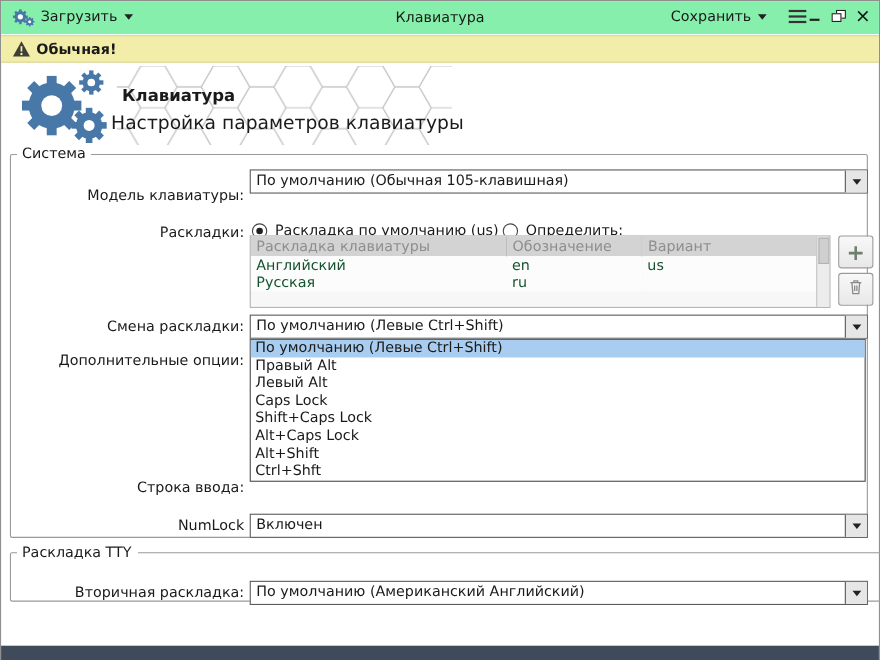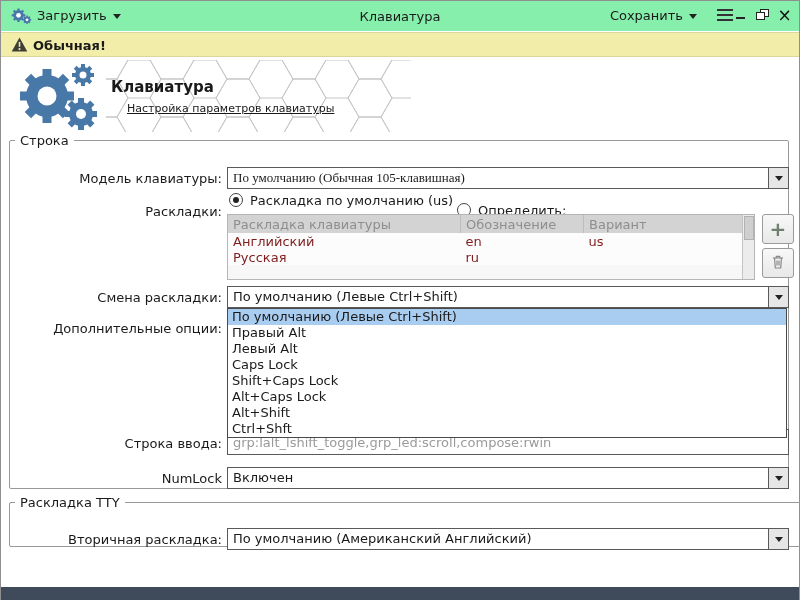--- a/index.html
+++ b/index.html
@@ -30,56 +30,56 @@
   .warnbar{position:absolute;left:0;top:31px;right:0;height:25px;background:#f2eda9;
            border-top:1px solid #dcd69c;border-bottom:1px solid #dcd69c;box-sizing:border-box;}
   .warn-icon{position:absolute;left:10px;top:4px;}
   .warn-text{position:absolute;left:32px;top:5px;font-weight:bold;}
 
   
   .header{position:absolute;left:0;top:57px;right:0;height:78px;}
   .hexpat{position:absolute;left:105px;top:2px;z-index:1;}
   .gears-big{position:absolute;left:16px;top:4px;z-index:2;}
   .hdr-title{position:absolute;left:110px;top:20px;font-size:15px;font-weight:bold;z-index:3;}
-  .hdr-sub{position:absolute;left:126px;top:44px;font-size:11px;z-index:3;text-decoration:underline;}
+  .hdr-sub{position:absolute;left:100px;top:44px;font-size:17px;z-index:3;}
 
   
   fieldset{position:absolute;margin:0;padding:0;border:1px solid #999;border-radius:2px;background:transparent;}
   legend{padding:0 5px;margin-left:5px;font-size:13px;}
   fieldset.sys{left:8px;top:132px;width:780px;height:356px;box-sizing:border-box;}
   fieldset.tty{left:8px;top:494px;width:792px;height:52px;box-sizing:border-box;}
 
   .flabel{position:absolute;left:8px;width:204px;text-align:right;white-space:nowrap;}
 
   
   .combo{position:absolute;left:217px;width:562px;height:22px;border:1px solid #5a5a5a;background:#fff;
          box-sizing:border-box;z-index:2;}
   .cval{position:absolute;left:5px;top:2px;right:24px;overflow:hidden;white-space:nowrap;}
   .cbtn{position:absolute;right:0;top:0;bottom:0;width:19px;background:#e6e6e6;border-left:1px solid #5a5a5a;
         display:flex;align-items:center;justify-content:center;}
   .cbtn .caret{margin-left:0;}
 
   .sys .lbl-model{top:23px;}
-  .sys .combo-model{top:19px;font-family:Liberation Serif, serif;}
+  .sys .combo-model{top:6px;}
   .sys .lbl-layouts{top:56px;}
   .radio-group{position:absolute;display:flex;align-items:center;gap:7px;height:16px;white-space:nowrap;}
-  .sys .radio1{left:219px;top:44px;}
+  .sys .radio1{left:219px;top:54px;}
   .sys .radio2{left:447px;top:54px;}
   .radio{width:12px;height:12px;border:1px solid #444;border-radius:50%;background:#fff;
          display:inline-flex;align-items:center;justify-content:center;box-sizing:content-box;}
   .radio .dot{width:6px;height:6px;border-radius:50%;background:#222;}
 
   
   .ltable{position:absolute;left:217px;top:66px;width:528px;height:66px;border:1px solid #b5b5b5;
           background:#f7f7f7;box-sizing:border-box;overflow:hidden;}
   .ltable table{border-collapse:collapse;width:100%;table-layout:fixed;}
   .ltable th{height:18px;background:#d3d3d3;color:#8e8e8e;font-weight:normal;text-align:left;
              padding:0 5px;border-right:1px solid #bdbdbd;font-size:13px;overflow:hidden;white-space:nowrap;}
   .ltable th:nth-child(1){width:222px;} .ltable th:nth-child(2){width:112px;}
-  .ltable td{height:16px;color:#7f1d1d;padding:0 5px;font-size:13px;background:#fcfcfc;
+  .ltable td{height:16px;color:#14532d;padding:0 5px;font-size:13px;background:#fcfcfc;
              overflow:hidden;white-space:nowrap;}
   .tscroll{position:absolute;right:0;top:0;bottom:0;width:12px;background:#ececec;border-left:1px solid #c4c4c4;box-sizing:border-box;}
   .tthumb{position:absolute;left:1px;top:1px;width:8px;height:22px;background:#cfcfcf;border:1px solid #b2b2b2;}
 
   .side-btn{position:absolute;left:752px;width:32px;height:30px;border:1px solid #9a9a9a;border-radius:3px;
             background:linear-gradient(#f8f8f8,#e8e8e8);display:flex;align-items:center;justify-content:center;box-sizing:border-box;}
   .btn-add{top:66px;font-size:20px;color:#70806e;font-weight:bold;line-height:1;}
   .btn-del{top:100px;}
 
   .sys .lbl-switch{top:142px;}
@@ -216,21 +216,21 @@
               <circle r="3.5" fill="#ffffff"></circle>
           </g>
         </g>
       </svg>
     </span>
     <div class="hdr-title">Клавиатура</div>
     <div class="hdr-sub">Настройка параметров клавиатуры</div>
   </div>
 
   <fieldset class="sys">
-    <legend>Строка</legend>
+    <legend>Система</legend>
 
     <label class="flabel lbl-model">Модель клавиатуры:</label>
     <div class="combo combo-model">
       <span class="cval">По умолчанию (Обычная 105-клавишная)</span>
       <span class="cbtn">
           <span class="caret"></span>
         </span>
     </div>
 
     <label class="flabel lbl-layouts">Раскладки:</label>
@@ -301,23 +301,20 @@
         <div class="dropitem">Caps Lock</div>
         <div class="dropitem">Shift+Caps Lock</div>
         <div class="dropitem">Alt+Caps Lock</div>
         <div class="dropitem">Alt+Shift</div>
         <div class="dropitem">Ctrl+Shft</div>
       </div>
 
     <label class="flabel lbl-extra">Дополнительные опции:</label>
 
     <label class="flabel lbl-input">Строка ввода:</label>
-    <div class="input-string">
-      <span class="ival">grp:lalt_lshift_toggle,grp_led:scroll,compose:rwin</span>
-    </div>
 
     <label class="flabel lbl-numlock">NumLock</label>
     <div class="combo combo-numlock">
       <span class="cval">Включен</span>
       <span class="cbtn">
           <span class="caret"></span>
         </span>
     </div>
   </fieldset>
 

